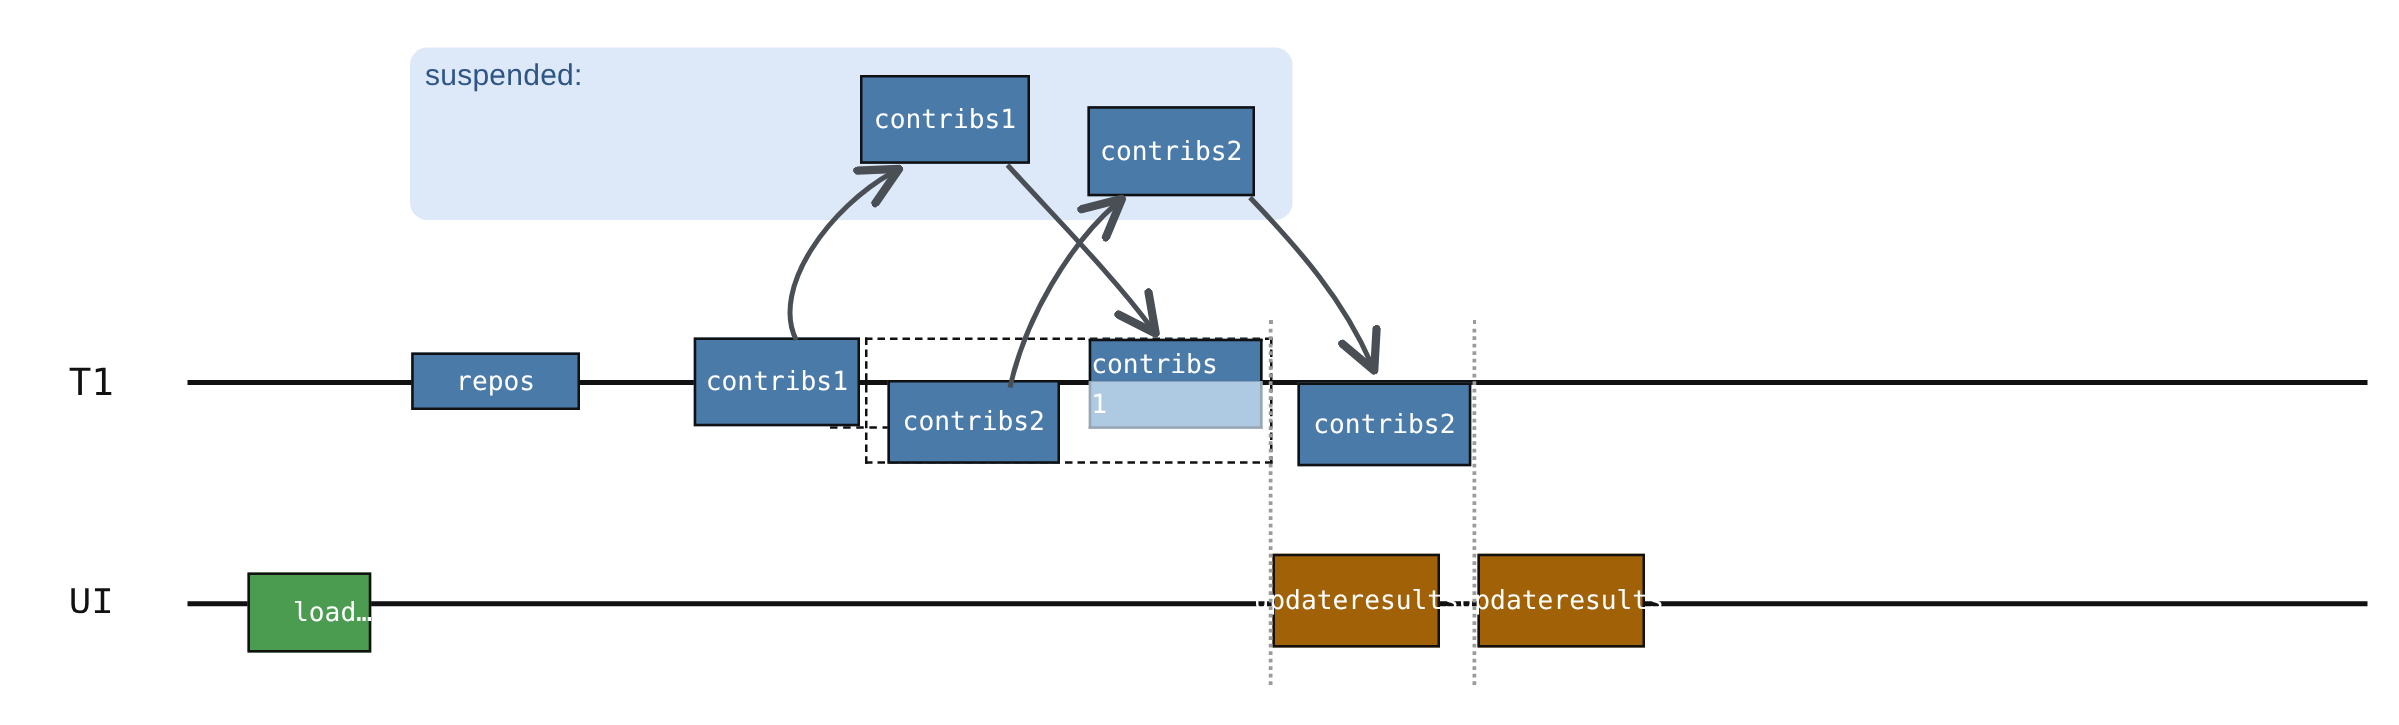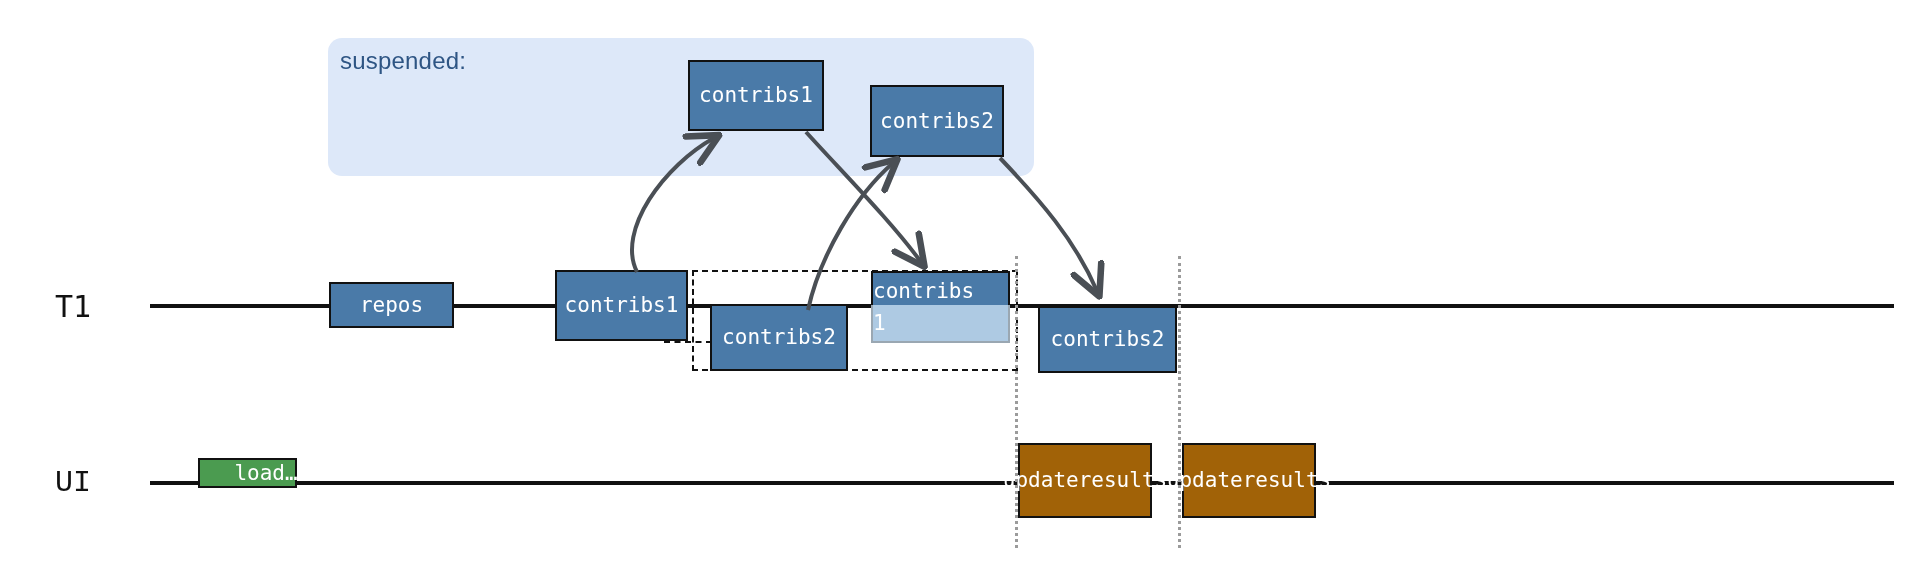--- a/index.html
+++ b/index.html
@@ -66,21 +66,21 @@
     <span>contribs</span>
     <span>2</span>
   </div>
 
   <div class="lane-label" style="left:55px;top:289px;">T1</div>
   <div class="lane-line" style="left:150px;top:304px;width:1744px;"></div>
 
   <div class="dashed-rect" style="left:692px;top:270px;width:326px;height:101px;"></div>
   <div class="dashed-seg" style="left:664px;top:341px;width:48px;"></div>
 
-  <div class="node blue" style="left:329px;top:282px;width:125px;height:46px;">
+  <div class="node blue" style="left:329px;top:282px;width:135px;height:46px;">
     <span>repos</span>
   </div>
 
   <div class="node blue" style="left:555px;top:270px;width:133px;height:71px;">
     <span>contribs</span>
     <span>1</span>
   </div>
 
   <div class="node blue" style="left:710px;top:304px;width:138px;height:67px;">
     <span>contribs</span>
@@ -95,21 +95,21 @@
   </div>
 
   <div class="node blue" style="left:1038px;top:306px;width:139px;height:67px;">
     <span>contribs</span>
     <span>2</span>
   </div>
 
   <div class="lane-label" style="left:55px;top:466px;font-family:Liberation Mono, monospace;">UI</div>
   <div class="lane-line" style="left:150px;top:481px;width:1744px;"></div>
 
-  <div class="node green" style="left:198px;top:458px;width:99px;height:30px;padding-left:37px;">
+  <div class="node green" style="left:198px;top:458px;width:99px;height:64px;padding-left:37px;">
     <span>load…</span>
   </div>
 
   <div class="node red" style="left:1018px;top:443px;width:134px;height:75px;">
     <span>update</span>
     <span>results</span>
   </div>
 
   <div class="node red" style="left:1182px;top:443px;width:134px;height:75px;">
     <span>update</span>

